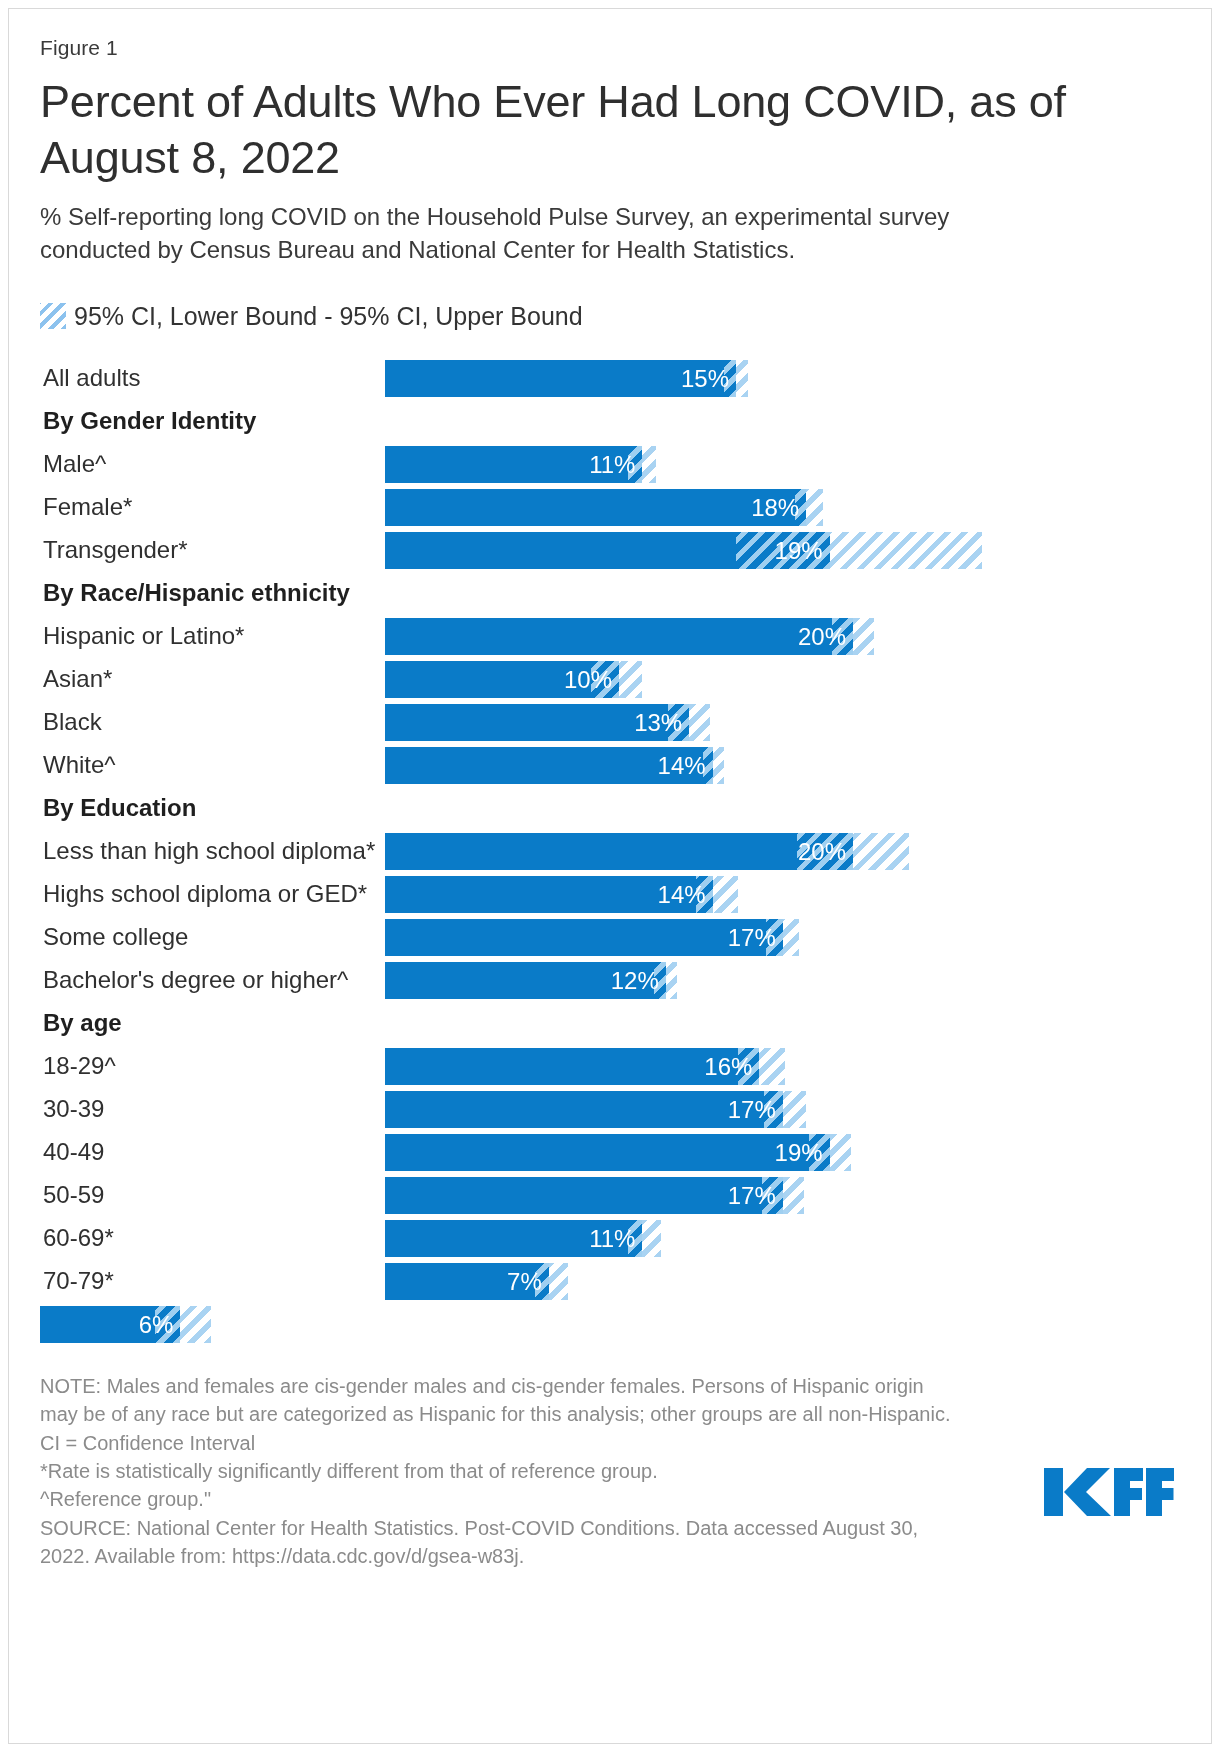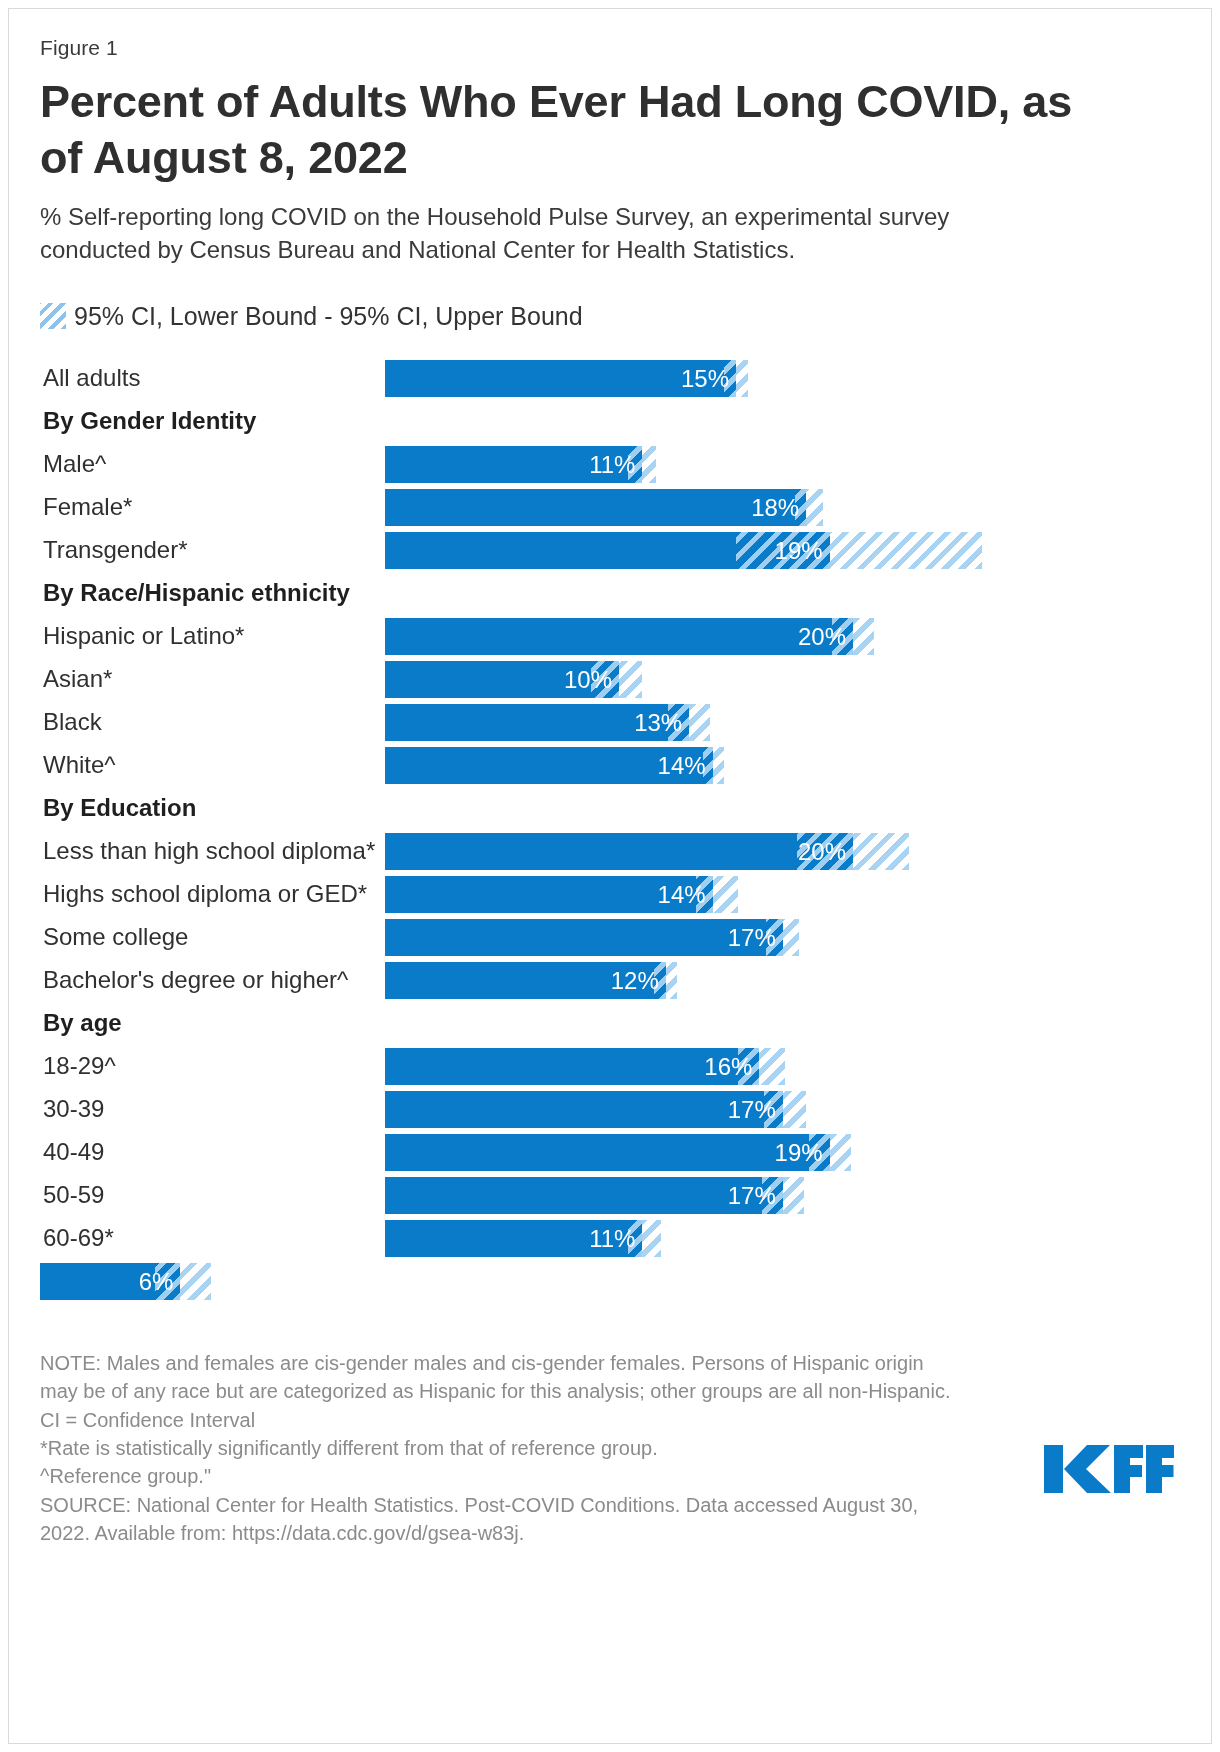--- a/index.html
+++ b/index.html
@@ -40,21 +40,21 @@
   .figure-label {
     font-size: 21px;
     color: #3a3a3a;
     margin: 6px 0 14px 0;
     letter-spacing: 0.1px;
   }
   .chart-title {
     font-size: 45px;
     line-height: 1.24;
     color: #2f2f2f;
-    font-weight: 700;
+    font-weight: 400;
     margin: 0 0 6px 0;
     max-width: 1040px;
     letter-spacing: -0.2px;
   }
   .chart-subtitle {
     font-size: 24px;
     line-height: 1.38;
     color: #3a3a3a;
     font-weight: 400;
     margin: 14px 0 0 0;
@@ -163,21 +163,21 @@
     font-size: 24px;
     color: #ffffff;
     transform: translateX(-100%);
     padding-right: 7px;
     white-space: nowrap;
     z-index: 4;
   }
 
   
   .footer {
-    margin-top: 46px;
+    margin-top: 26px;
     position: relative;
   }
   .note-line {
     font-size: 20px;
     line-height: 1.42;
     color: #8b8b8b;
     margin: 0;
   }
   .note-block {
     max-width: 930px;
@@ -402,20 +402,31 @@
           </div>
         </div>
         <div class="row">
           <div class="row-label">60-69*</div>
           <div class="bar-area">
             <div class="bar" style="width: 276.12px;">
               <div class="seg-solid" style="width: 243.36px;"></div>
               <div class="seg-dark" style="left: 243.36px; width: 14.04px;"></div>
               <div class="seg-light" style="left: 257.4px; width: 18.72px;"></div>
               <div class="bar-value" style="left: 257.4px;">11%</div>
+            </div>
+          </div>
+        </div>
+        <div class="row">
+          <div class="row-label">70-79*</div>
+          <div class="bar-area">
+            <div class="bar" style="width: 182.52px;">
+              <div class="seg-solid" style="width: 149.76px;"></div>
+              <div class="seg-dark" style="left: 149.76px; width: 14.04px;"></div>
+              <div class="seg-light" style="left: 163.8px; width: 18.72px;"></div>
+              <div class="bar-value" style="left: 163.8px;">7%</div>
             </div>
           </div>
         </div>
         <div class="row">
           <div class="bar-area">
             <div class="bar" style="width: 170.82px;">
               <div class="seg-solid" style="width: 114.66px;"></div>
               <div class="seg-dark" style="left: 114.66px; width: 25.74px;"></div>
               <div class="seg-light" style="left: 140.4px; width: 30.42px;"></div>
               <div class="bar-value" style="left: 140.4px;">6%</div>

